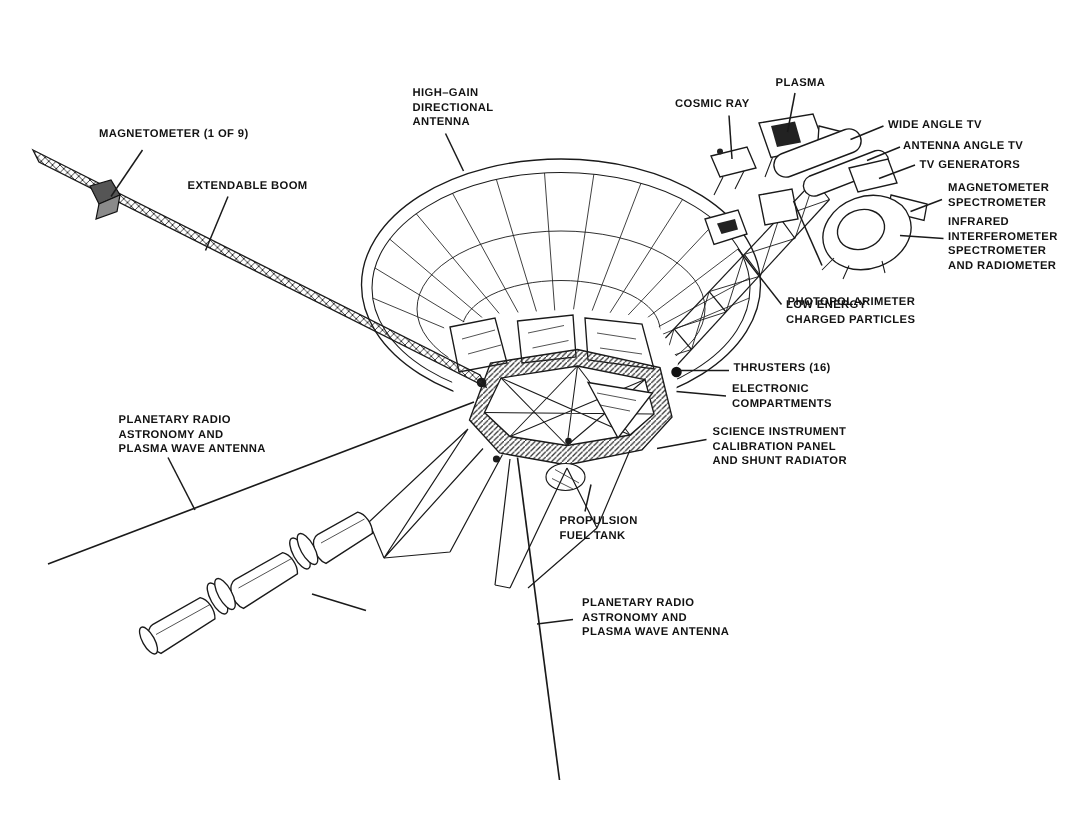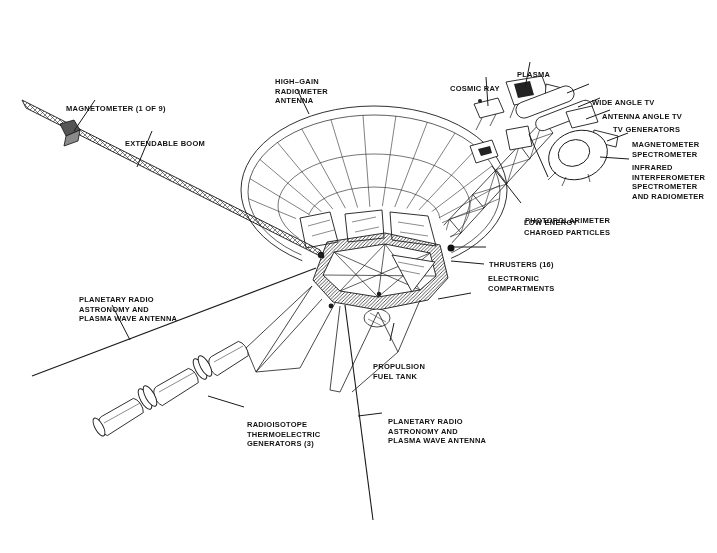--- a/index.html
+++ b/index.html
@@ -7,21 +7,20 @@
     position:relative;width:717px;height:553px;background:#ffffff;
     overflow:hidden;font-family:"Liberation Sans",sans-serif;
   }
   .stage svg{position:absolute;left:0;top:0;}
   .label{
     position:absolute;
     font:700 7.5px/9.6px "Liberation Sans",sans-serif;
     letter-spacing:.25px;
     color:#121212;
     white-space:pre-line;
-    margin-top:20px;
   }
 </style>
 </head>
 <body>
 
 <div class="stage">
 
   <svg width="717" height="553" viewBox="0 0 717 553">
     <defs>
       <pattern id="xh" width="5" height="5" patternUnits="userSpaceOnUse">
@@ -186,43 +185,43 @@
       <path d="M390,341 L394,323"></path>
       <path d="M244,407 L208,396"></path>
       <path d="M112,305 L130,340"></path>
       <path d="M382,413 L358,416"></path>
     </g>
   </svg>
 
   <div class="label" style="left:66px;top:84px">MAGNETOMETER (1 OF 9)</div>
   <div class="label" style="left:125px;top:119px">EXTENDABLE BOOM</div>
   <div class="label" style="left:275px;top:57px">HIGH–GAIN
-RADIOMETER
+DIRECTIONAL
 ANTENNA</div>
   <div class="label" style="left:450px;top:64px">COSMIC RAY</div>
   <div class="label" style="left:517px;top:50px">PLASMA</div>
   <div class="label" style="left:592px;top:78px">WIDE ANGLE TV</div>
   <div class="label" style="left:602px;top:92px">ANTENNA ANGLE TV</div>
   <div class="label" style="left:613px;top:105px">TV GENERATORS</div>
   <div class="label" style="left:632px;top:120px">MAGNETOMETER
 SPECTROMETER</div>
   <div class="label" style="left:632px;top:143px">INFRARED
 INTERFEROMETER
 SPECTROMETER
 AND RADIOMETER</div>
   <div class="label" style="left:525px;top:196px">PHOTOPOLARIMETER</div>
   <div class="label" style="left:524px;top:198px">LOW ENERGY
 CHARGED PARTICLES</div>
   <div class="label" style="left:489px;top:240px">THRUSTERS (16)</div>
   <div class="label" style="left:488px;top:254px">ELECTRONIC
 COMPARTMENTS</div>
+  <div class="label" style="left:475px;top:283px">SCIENCE INSTRUMENT
+CALIBRATION PANEL
+AND SHUNT RADIATOR</div>
   <div class="label" style="left:373px;top:342px">PROPULSION
 FUEL TANK</div>
-  <div class="label" style="left:247px;top:400px">RADIOISOTOPE
-THERMOELECTRIC
-GENERATORS (3)</div>
   <div class="label" style="left:79px;top:275px">PLANETARY RADIO
 ASTRONOMY AND
 PLASMA WAVE ANTENNA</div>
   <div class="label" style="left:388px;top:397px">PLANETARY RADIO
 ASTRONOMY AND
 PLASMA WAVE ANTENNA</div>
 </div>
 
 </body></html>

